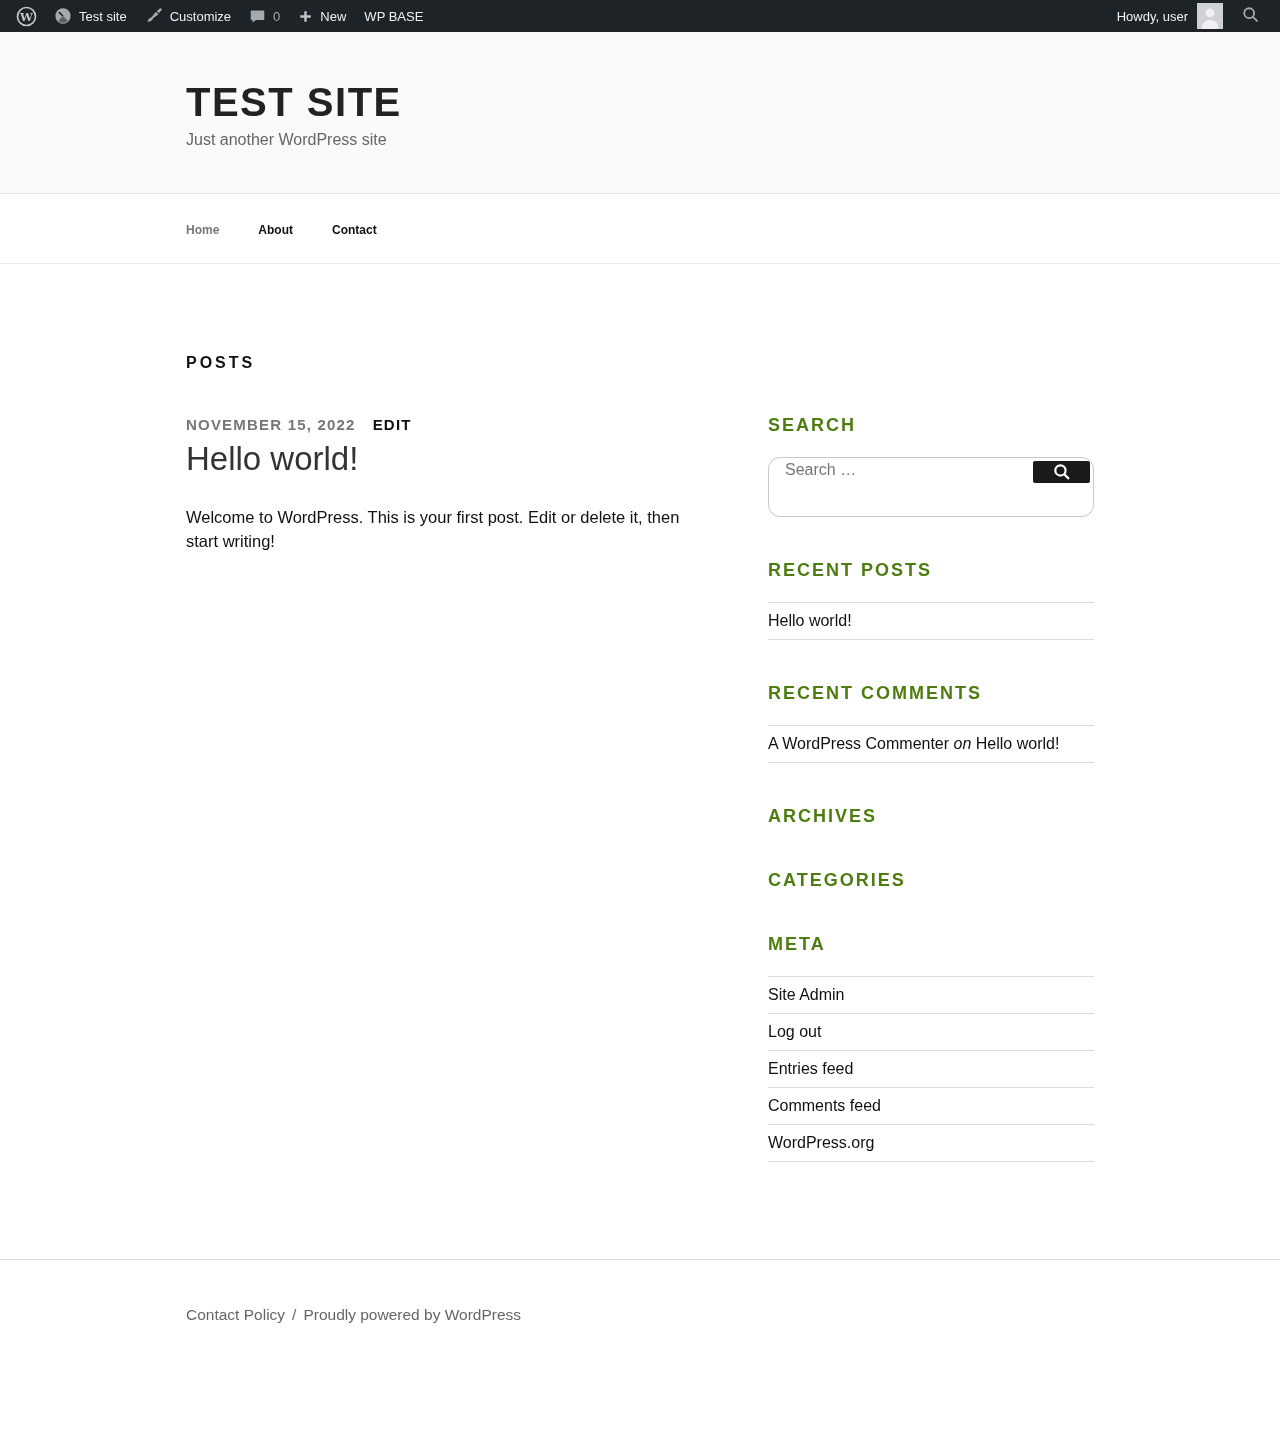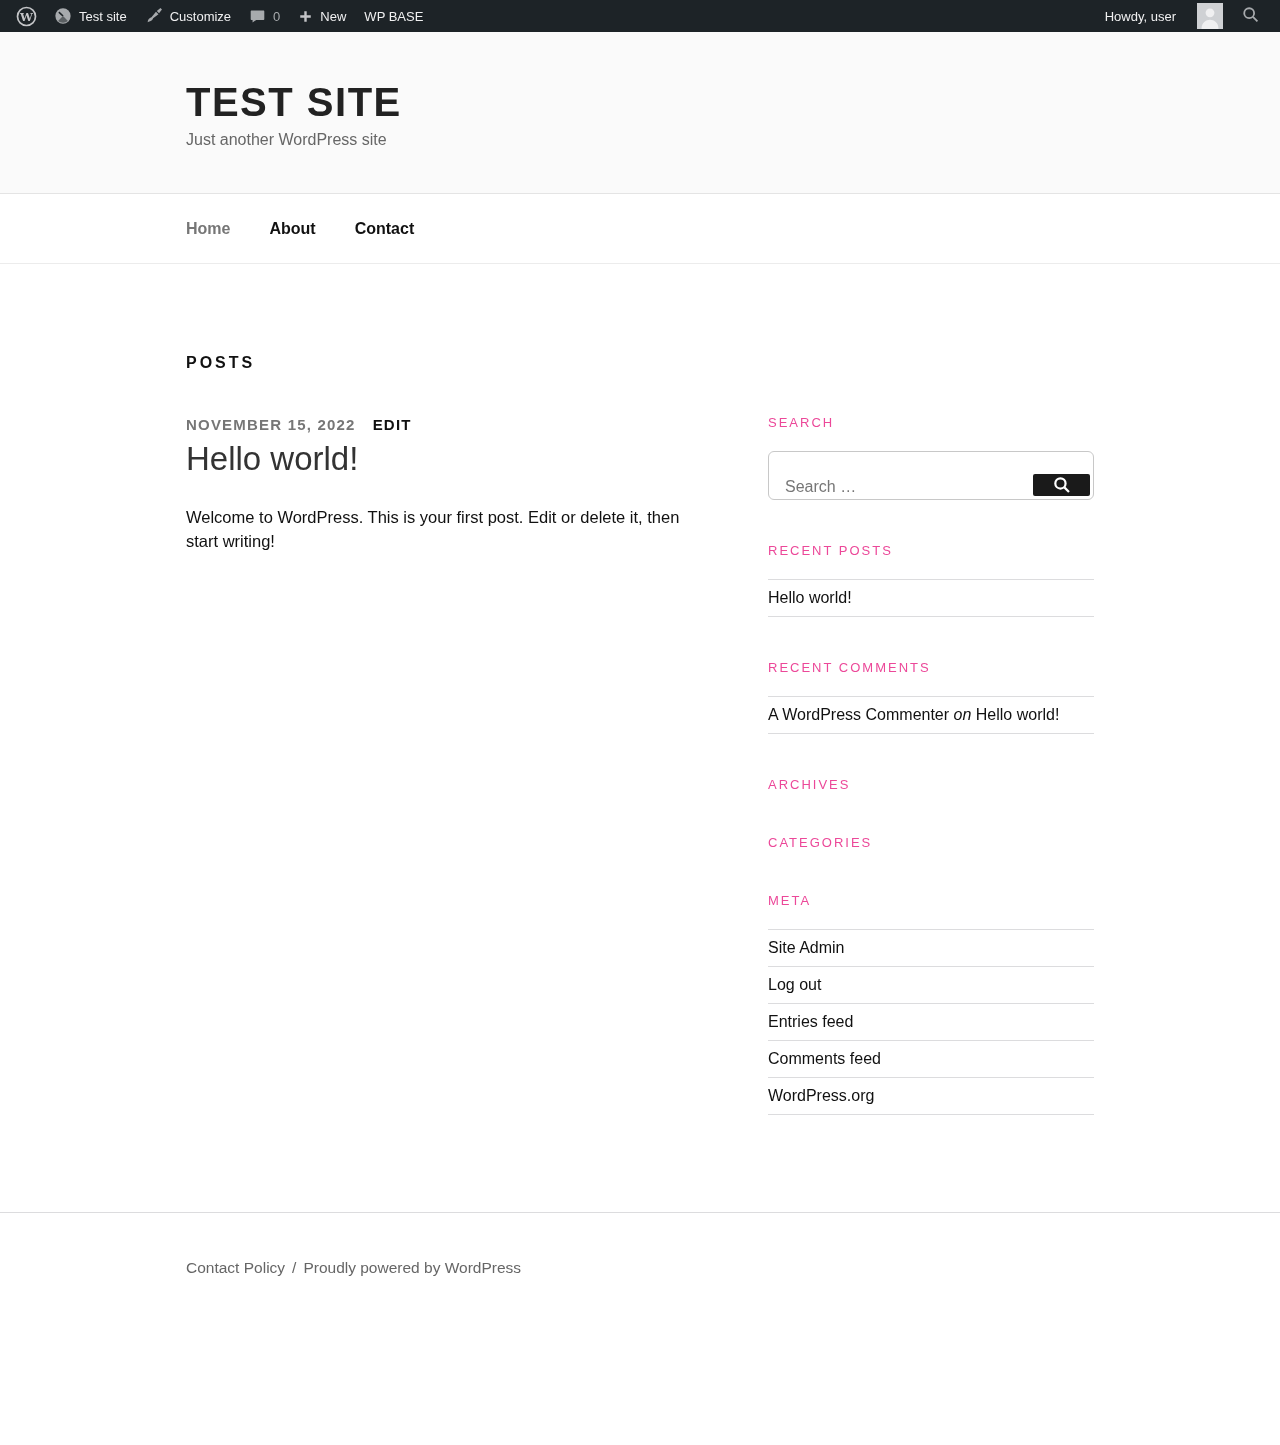--- a/index.html
+++ b/index.html
@@ -7,56 +7,56 @@
   body { font-family:"Liberation Sans", sans-serif; background:#ffffff; color:#111; }
 
   
   .adminbar { height:32px; background:#1d2327; display:flex; align-items:center;
               justify-content:space-between; padding:0 12px 0 8px; font-size:13px; color:#f0f0f1; }
   .ab-left, .ab-right { display:flex; align-items:center; height:100%; }
   .ab-item { display:flex; align-items:center; gap:7px; padding:0 9px; height:100%; cursor:pointer; white-space:nowrap; }
   .ab-item.logo { padding:0 8px; }
   .icon { display:inline-flex; align-items:center; justify-content:center; }
   .ab-count { color:#a7aaad; }
-  .howdy { display:flex; align-items:center; gap:21px; padding:0 10px; cursor:pointer; }
+  .howdy { display:flex; align-items:center; gap:9px; padding:0 10px; cursor:pointer; }
   .ab-search { padding:0 8px; cursor:pointer; }
 
   
   .site-header { background:#fafafa; padding:50px 0 44px; }
   .container { width:908px; margin:0 auto; }
   .site-title { font-size:40px; line-height:1; font-weight:800; letter-spacing:1.5px;
                 color:#222; text-transform:uppercase; cursor:pointer; }
   .tagline { margin-top:9px; font-size:16px; color:#666; }
 
   
   .main-nav { background:#fff; border-top:1px solid #e4e4e4; border-bottom:1px solid #ececec; }
   .main-nav ul { list-style:none; display:flex; align-items:center; height:69px; }
   .main-nav li { margin-right:39px; }
-  .main-nav .nav-link { font-size:16px; font-weight:700; color:#111; text-decoration:none; cursor:pointer; }
+  .main-nav .nav-link { font-size:12px; font-weight:700; color:#111; text-decoration:none; cursor:pointer; }
   .main-nav li.current .nav-link { color:#767676; }
 
   
   .content { display:flex; justify-content:space-between; align-items:flex-start; padding:90px 0 97px; }
   .posts-col { width:522px; }
   .page-title { font-size:16px; font-weight:800; letter-spacing:3px; color:#111; text-transform:uppercase; }
   .post { margin-top:44px; }
   .entry-meta { display:flex; gap:17px; font-size:15px; font-weight:700; letter-spacing:1.2px; }
   .entry-date { color:#767676; text-decoration:none; cursor:pointer; }
   .edit-link { color:#111; text-decoration:none; cursor:pointer; }
   .entry-title { margin-top:7px; font-size:33px; font-weight:300; color:#333; cursor:pointer; }
   .entry-body { margin-top:27px; font-size:16.5px; line-height:1.47; color:#111; max-width:500px; }
 
   
   .sidebar { width:326px; margin-top:61px; }
   .widget { margin-bottom:43px; }
   .widget:last-child { margin-bottom:0; }
-  .widget-title { font-size:13px; font-weight:400; letter-spacing:2px; color:#ec4899;
+  .widget-title { font-size:18px; font-weight:700; letter-spacing:2px; color:#4d7c0f;
                   text-transform:uppercase; margin-bottom:21px; }
-  .search-form { display:flex; align-items:flex-end; border:1px solid #c8c8c8; border-radius:6px;
-                 height:49px; padding:3px; background:#fff; }
+  .search-form { display:flex; align-items:flex-start; border:1px solid #c8c8c8; border-radius:12px;
+                 height:60px; padding:3px; background:#fff; }
   .search-input { flex:1; border:0; outline:none; font-size:16px; padding:0 13px; color:#111;
                   background:transparent; font-family:"Liberation Sans", sans-serif; min-width:0; }
   .search-input::placeholder { color:#767676; opacity:1; }
   .search-btn { width:57px; border:0; background:#1a1a1a; border-radius:2px; cursor:pointer;
                 display:flex; align-items:center; justify-content:center; }
   .widget ul { list-style:none; }
   .widget li { border-top:1px solid #dcdcde; padding:7px 0; font-size:16px; line-height:22px; color:#111; }
   .widget li:last-child { border-bottom:1px solid #dcdcde; }
   .widget a { color:#111; text-decoration:none; cursor:pointer; }
   .connector { color:#111;font-style:italic; }

